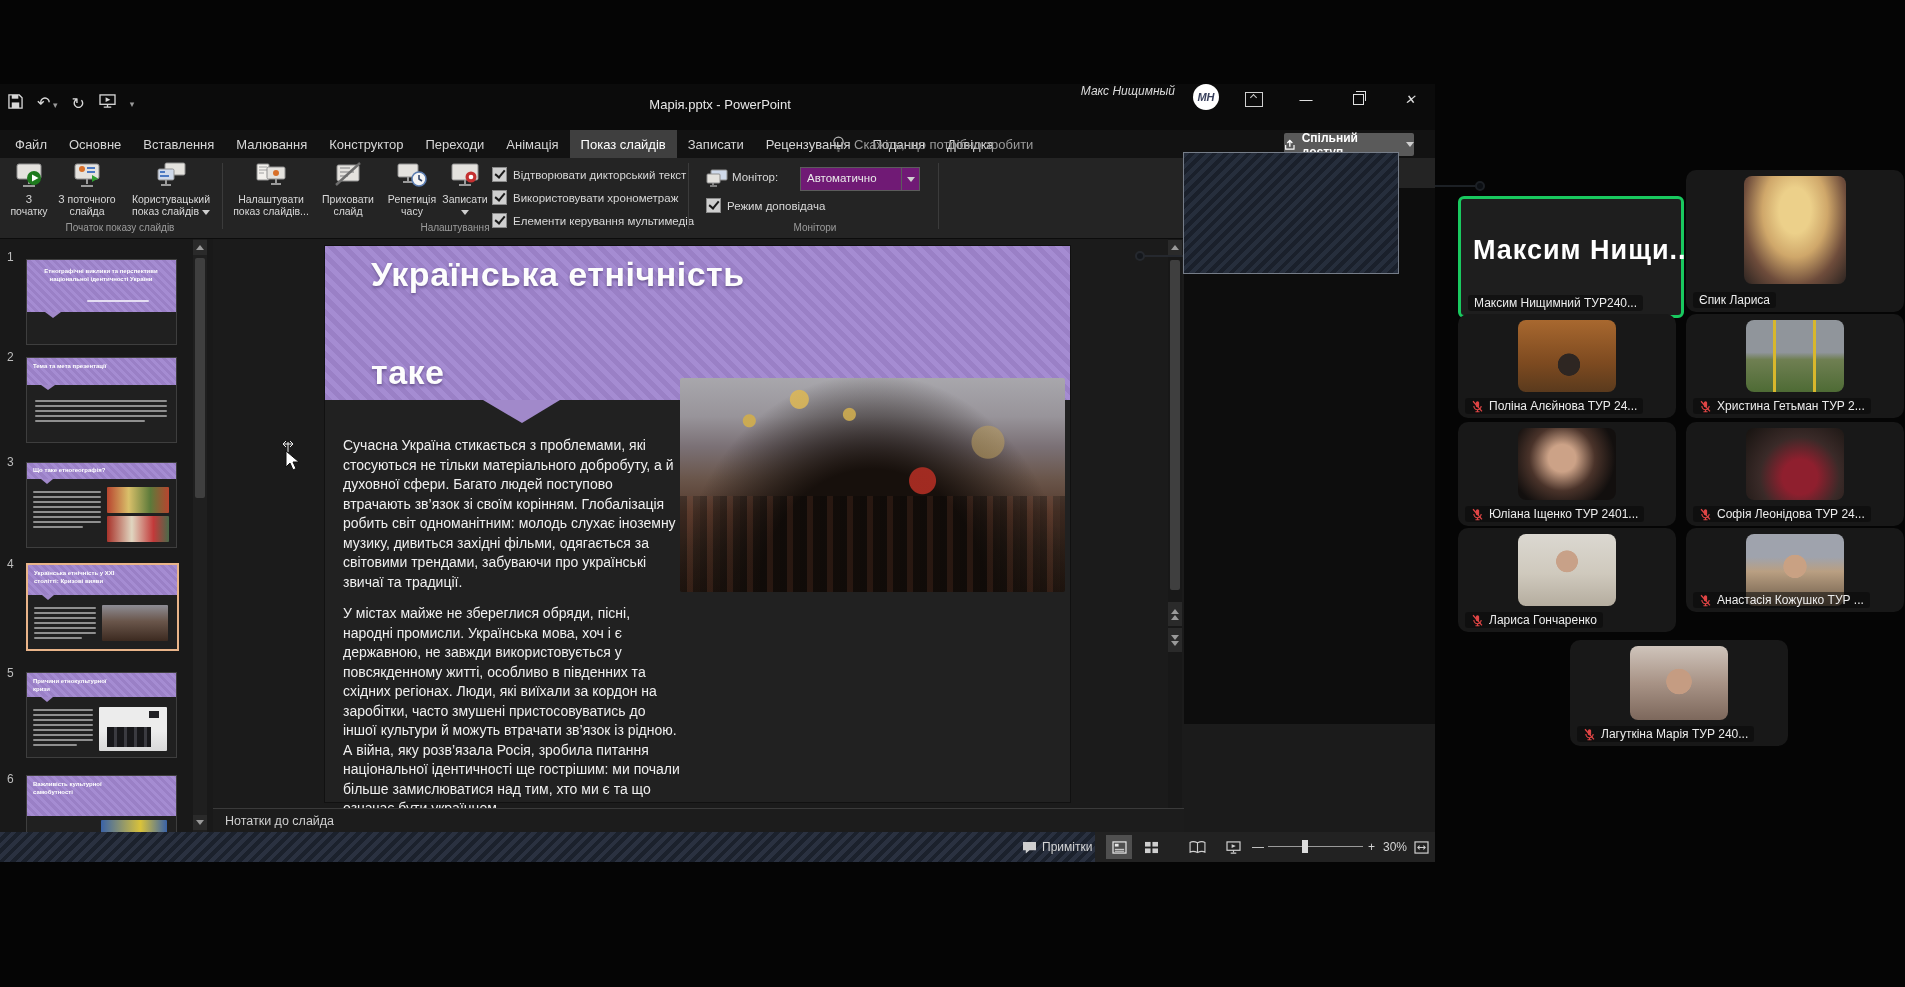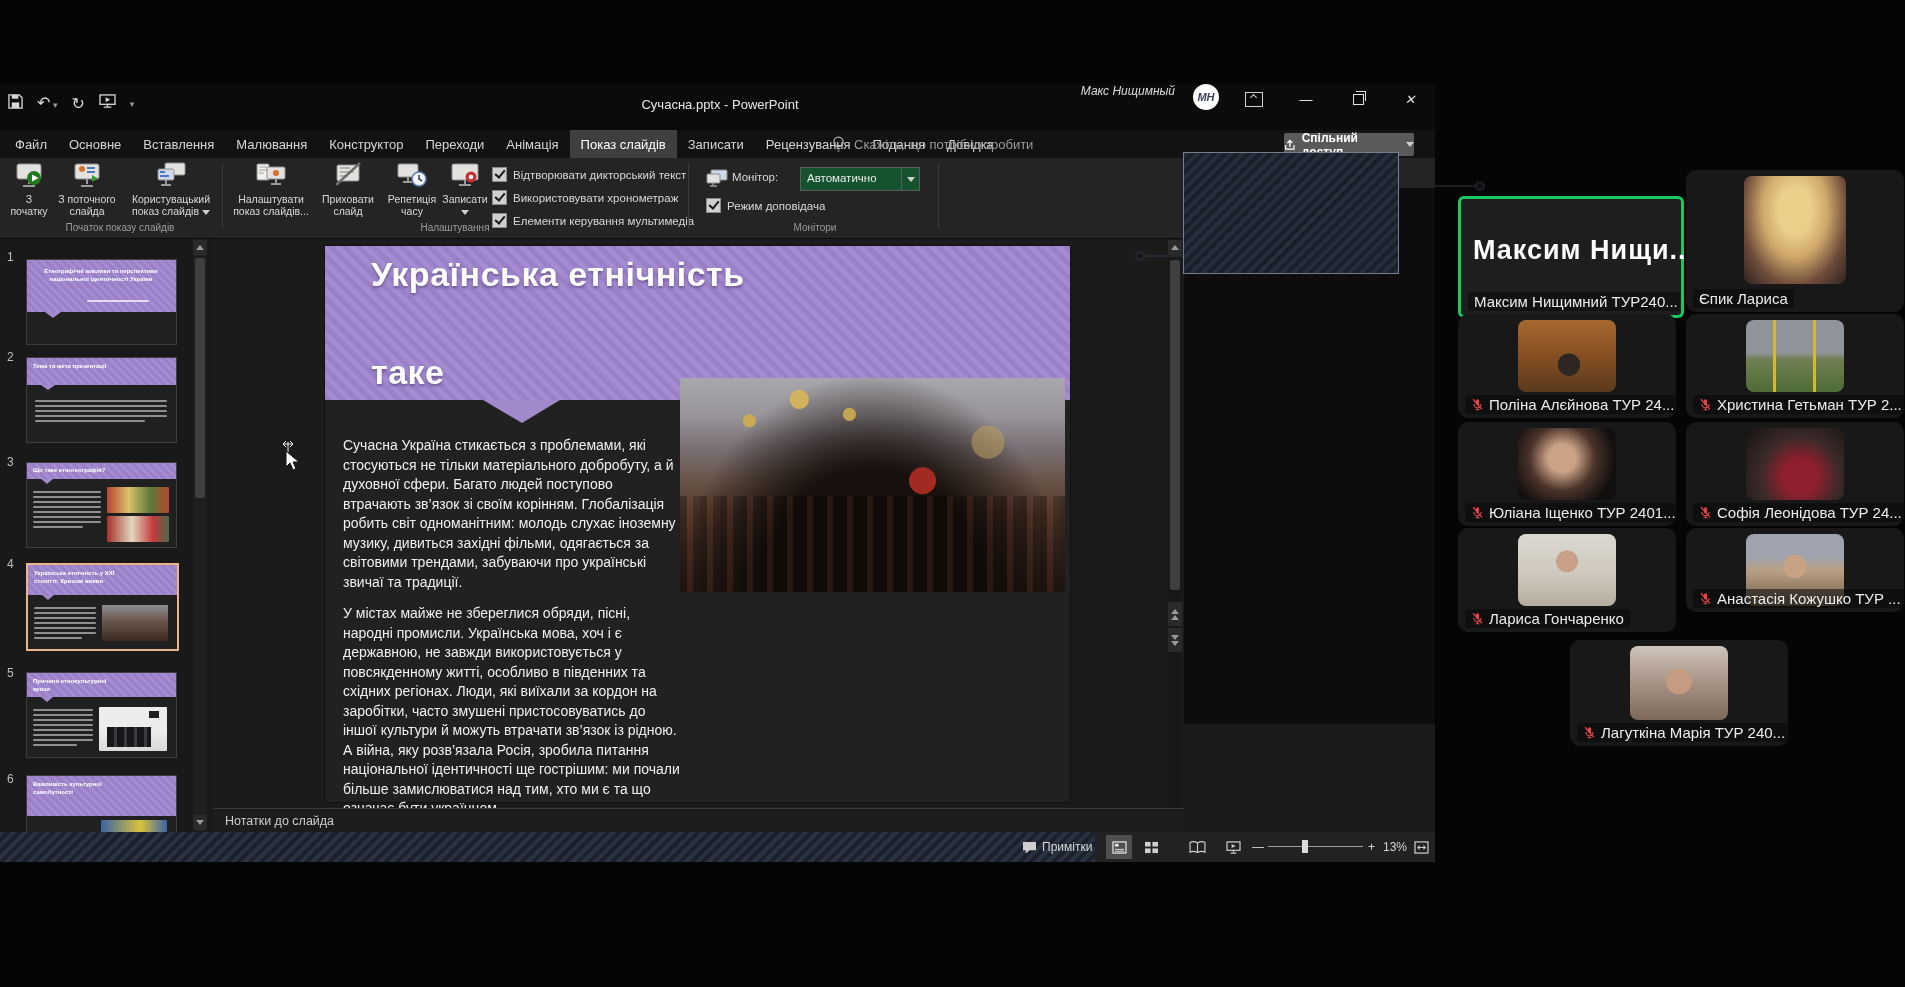--- a/index.html
+++ b/index.html
@@ -32,21 +32,21 @@
     display:flex;align-items:center;justify-content:center;gap:6px;color:#fff;font-size:12px;font-weight:bold;z-index:3;}
   
   .ribbon{position:absolute;left:0;top:74px;width:100%;height:80px;background:#242424;border-bottom:1px solid #0c0c0c;z-index:2;}
   .rsep{position:absolute;top:5px;width:1px;height:66px;background:#3b3b3b;}
   .rbtn{position:absolute;top:3px;display:flex;flex-direction:column;align-items:center;gap:2px;color:#d8d8d8;}
   .rlbl{font-size:10.5px;line-height:12px;text-align:center;color:#d8d8d8;}
   .glabel{position:absolute;top:64px;font-size:10px;color:#9c9c9c;text-align:center;}
   .chk{position:absolute;display:flex;align-items:center;gap:6px;font-size:11.5px;color:#d8d8d8;}
   .cbox{width:13px;height:13px;background:#cfcfcf;border:1px solid #8a8a8a;display:flex;align-items:center;justify-content:center;}
   .tick{width:4px;height:8px;border-right:2px solid #1a1a1a;border-bottom:2px solid #1a1a1a;transform:rotate(40deg);margin-top:-3px;}
-  .dd{position:absolute;left:800px;top:9px;width:118px;height:22px;background:#14532d;border:1px solid #5c5c5c;display:flex;}
+  .dd{position:absolute;left:800px;top:9px;width:118px;height:22px;background:#701a75;border:1px solid #5c5c5c;display:flex;}
   .ddval{flex:1;font-size:11.5px;color:#eaeaea;padding:4px 6px;white-space:nowrap;overflow:hidden;}
   .ddarr{width:17px;border-left:1px solid #5c5c5c;display:flex;align-items:center;justify-content:center;}
   .tri-dn{width:0;height:0;border-left:4px solid transparent;border-right:4px solid transparent;border-top:5px solid #cfcfcf;}
   .collapse{position:absolute;left:1416px;top:60px;width:16px;height:14px;display:flex;align-items:center;justify-content:center;}
   .chev-up{width:6px;height:6px;border-left:1px solid #bdbdbd;border-top:1px solid #bdbdbd;transform:rotate(45deg);}
   
   .canvas{position:absolute;left:0;top:154px;width:100%;height:594px;background:#1b1b1b;}
   .pane{position:absolute;left:0;top:0;width:213px;height:594px;background:#191919;overflow:hidden;}
   .tnum{position:absolute;left:7px;font-size:12px;color:#bdbdbd;}
   .thumb{position:absolute;left:26px;width:149px;height:84px;background:#202020;border:1px solid #3e3e3e;overflow:hidden;}
@@ -91,21 +91,21 @@
   .zoomtrack{position:absolute;top:14px;width:95px;height:1px;background:#9a9a9a;}
   .zoomthumb{position:absolute;top:8px;width:6px;height:13px;background:#dcdcdc;}
   
   .circuit{position:absolute;left:1020px;top:2px;opacity:.6;z-index:1;pointer-events:none;}
   .floatbox{position:absolute;left:1183px;top:68px;width:214px;height:120px;border:1px solid #767d88;
     background:repeating-linear-gradient(135deg,#262e3c 0 4px,#1a202b 4px 8px);z-index:5;}
   .vpanel{position:absolute;left:1184px;top:188px;width:251px;height:536px;background:#0d0d0d;z-index:4;}
   
   .vtile{position:absolute;background:#181818;border-radius:10px;}
   .vphoto{position:absolute;border-radius:8px;}
-  .vname{position:absolute;left:7px;bottom:4px;display:flex;align-items:center;gap:5px;font-size:15px;color:#ececec;
+  .vname{position:absolute;left:7px;bottom:4px;display:flex;align-items:center;gap:5px;font-size:12px;color:#ececec;
     background:rgba(10,10,10,.55);padding:1px 6px;border-radius:3px;white-space:nowrap;max-width:200px;overflow:hidden;}
   .host{border:3px solid #19c95f;background:#1e1e1e;border-radius:6px;}
   .hostbig{position:absolute;left:12px;top:36px;font-size:27px;font-weight:bold;color:#fff;letter-spacing:1px;white-space:nowrap;}
   .p0{background:radial-gradient(ellipse at 50% 32%,#ecd08a 0 22%,#cfa76a 45%,#6e4c3b 72%,#2b2320 100%);}
   .p1{background:radial-gradient(circle at 52% 62%,#2e2622 0 16%,rgba(46,38,34,0) 17%),linear-gradient(180deg,#a8682f 0%,#7d4a20 60%,#5a3a1d 100%);}
   .p2{background:linear-gradient(90deg,transparent 0 28%,#d8b72c 28% 31%,transparent 31% 68%,#d8b72c 68% 71%,transparent 71%),linear-gradient(180deg,#90959b 0 45%,#6f7f52 55%,#4e6b35 100%);}
   .p3{background:radial-gradient(circle at 45% 42%,#cca287 0 20%,#4a332a 48%,#120f0e 78%);}
   .p4{background:radial-gradient(circle at 55% 68%,#8f1f2e 0 24%,#3a2a28 55%,#161310 100%);}
   .p5{background:radial-gradient(circle at 50% 38%,#c8a188 0 16%,rgba(200,161,136,0) 17%),linear-gradient(180deg,#dbd8d1 0%,#cfc9bd 55%,#b5ad9f 100%);}
   .p6{background:radial-gradient(circle at 50% 45%,#c9a183 0 18%,rgba(201,161,131,0) 19%),linear-gradient(180deg,#9fa3ad 0 32%,#b99f82 52%,#6b5a48 100%);}
@@ -152,21 +152,21 @@
         <span class="g">↻</span>
         <span>
           <svg width="17" height="15" viewBox="0 0 18 16">
               <rect x="1" y="1" width="16" height="10" fill="none" stroke="#d8d8d8" stroke-width="1.4"></rect>
               <path d="M7 3.5 L12 6 L7 8.5 Z" fill="#d8d8d8"></path>
               <path d="M9 11 v3 M5 14 h8" stroke="#d8d8d8" stroke-width="1.4"></path>
             </svg>
         </span>
         <span class="tiny">▾</span>
       </div>
-      <div class="doc-title">Сучасна.pptx  -  PowerPoint</div>
+      <div class="doc-title">Марія.pptx  -  PowerPoint</div>
       <div class="tb-right">
         <span class="user-name">Макс Нищимный</span>
         <span class="avatar">МН</span>
         <span class="winbtn">
             <span class="ribbondisp"></span>
           </span>
         <span class="winbtn">—</span>
         <span class="winbtn">
             <span class="restore-glyph"></span>
           </span>
@@ -486,21 +486,21 @@
         <svg width="15" height="13" viewBox="0 0 16 14">
             <rect x="1" y="1" width="14" height="9" fill="none" stroke="#cfcfcf" stroke-width="1.3"></rect>
             <path d="M6 3.5 L10.5 5.5 L6 7.5 Z" fill="#cfcfcf"></path>
             <path d="M8 10 v2 M5 13 h6" stroke="#cfcfcf" stroke-width="1.2"></path>
           </svg>
       </div>
       <div class="sitem" style="left:1252px;">—</div>
       <div class="zoomtrack" style="left:1268px;"></div>
       <div class="zoomthumb" style="left:1302px;"></div>
       <div class="sitem" style="left:1368px;">+</div>
-      <div class="sitem" style="left:1383px;">13%</div>
+      <div class="sitem" style="left:1383px;">30%</div>
       <div class="viewbtn" style="left:1408px;">
         <svg width="15" height="13" viewBox="0 0 16 14">
             <rect x="1" y="1" width="14" height="12" fill="none" stroke="#cfcfcf" stroke-width="1.3"></rect>
             <path d="M4 7 h8 M6 5 l-2 2 2 2 M10 5 l2 2 -2 2" stroke="#cfcfcf" stroke-width="1.1" fill="none"></path>
           </svg>
       </div>
     </div>
   </div>
 
   <div class="vpanel"></div>

